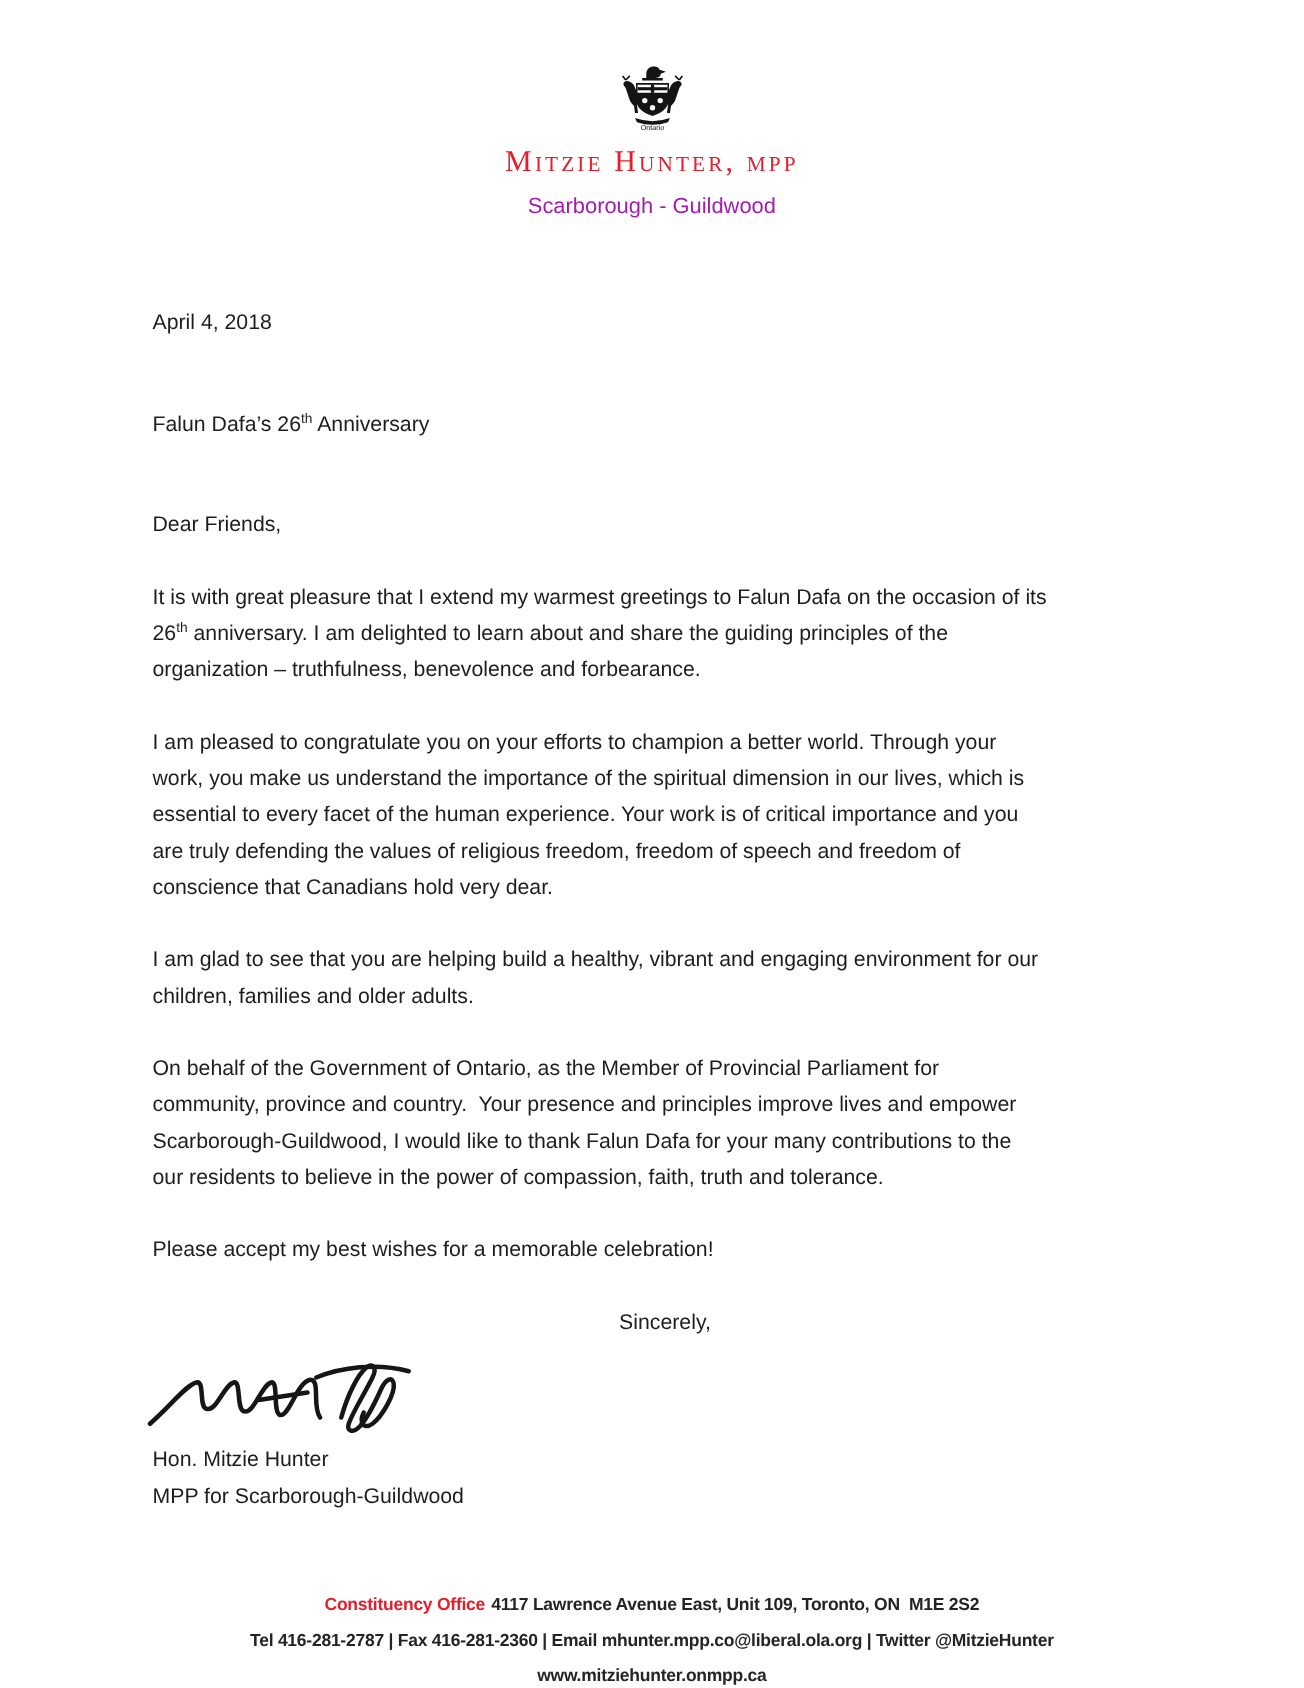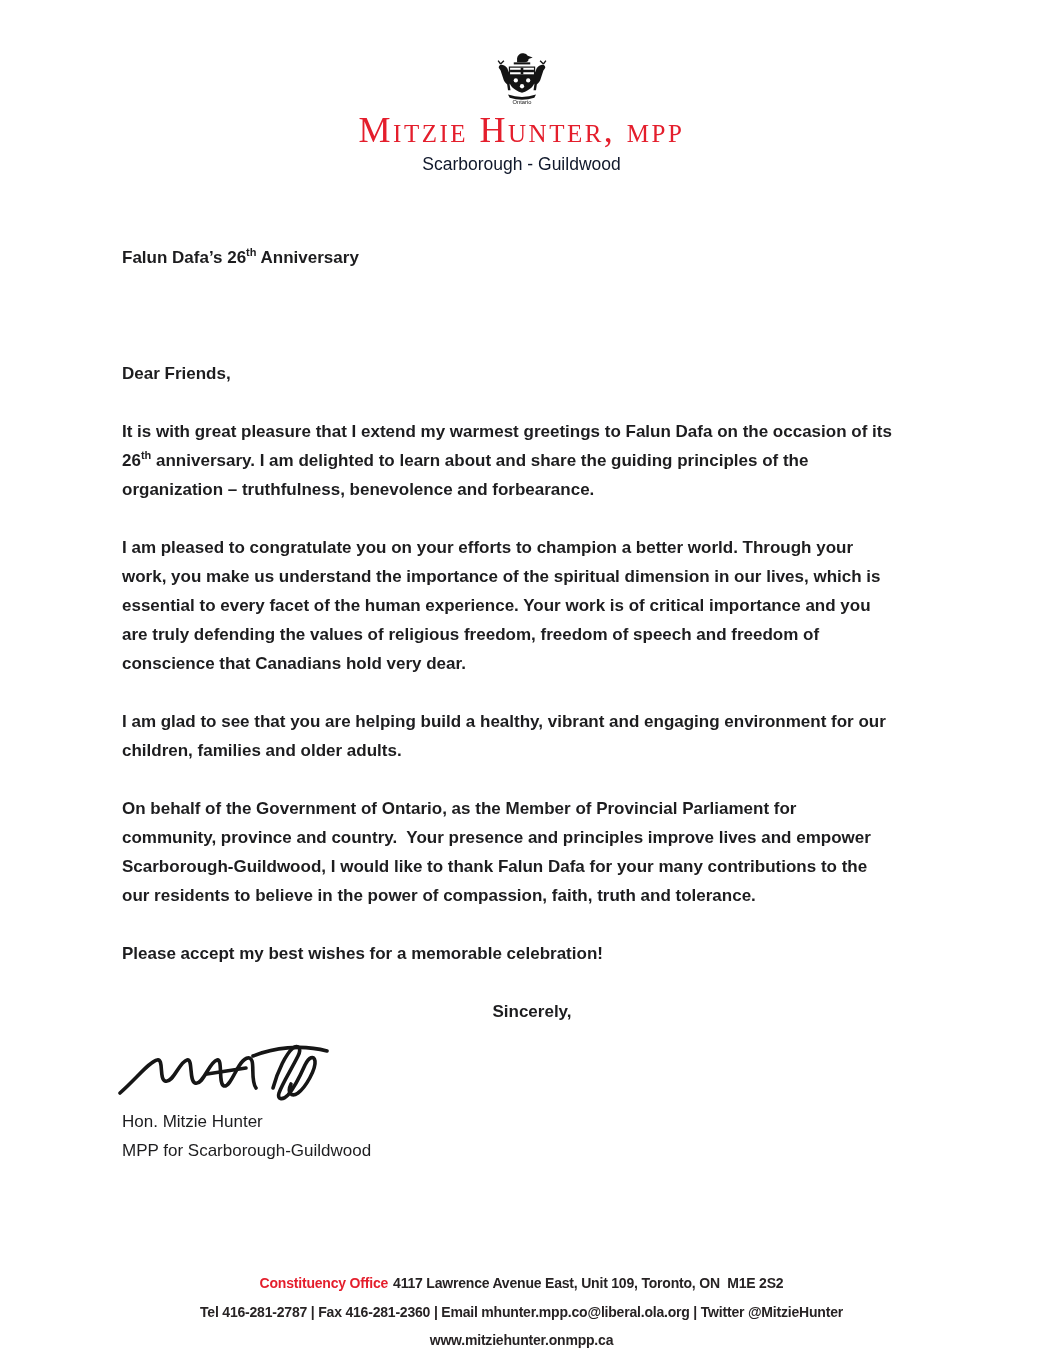--- a/index.html
+++ b/index.html
@@ -12,42 +12,42 @@
     overflow:hidden;
   }
   
   .letterhead{position:absolute;top:50px;left:0;width:100%;text-align:center;}
   .crest{line-height:0;}
   .crest svg{display:inline-block;}
   .mpp-name{
     margin-top:4px;
     font-family:"Liberation Serif",serif;
     font-variant:small-caps;
-    font-size:36px;
+    font-size:24px;
     letter-spacing:2.5px;
     line-height:40px;
     color:#e41e2c;
     white-space:pre;
   }
   .riding{
     margin-top:3px;
     font-size:17.5px;
     line-height:22px;
-    color:#0f172a;
+    color:#a21caf;
     white-space:pre;
   }
   
   .body-block{
     position:absolute;left:122px;top:243px;width:820px;
     font-size:17px;line-height:29px;
   }
   .para{margin:0 0 29px 0;}
-  .line,.single{white-space:pre;font-weight:bold;}
+  .line,.single{white-space:pre;}
   .date{margin-bottom:53px;white-space:pre;}
-  .subject{font-weight:bold;margin-bottom:87px;white-space:pre;}
+  .subject{font-weight:normal;margin-bottom:51px;white-space:pre;}
   sup{font-size:11px;line-height:0;vertical-align:super;font-weight:inherit;}
   .closing{margin-bottom:0;text-align:center;}
   .signature{margin:9px 0 2px -7px;line-height:0;}
   .signer-name{font-weight:normal;white-space:pre;}
   .signer-title{white-space:pre;}
   
   .footer{
     position:absolute;left:0;top:1245px;width:100%;
     text-align:center;
     font-size:14px;line-height:28.5px;
@@ -89,20 +89,21 @@
           <path d="M13 54 q17 6 34 0 l-2 4 q-15 5 -30 0 z"></path>
         </g>
         <text x="30" y="66" text-anchor="middle" font-size="7" fill="#141414">Ontario</text>
       </svg>
     </div>
     <div class="mpp-name">Mitzie Hunter, mpp</div>
     <div class="riding">Scarborough - Guildwood</div>
   </header>
 
   <main class="body-block">
+    <div class="date">April 4, 2018</div>
 
     <div class="subject"><span>Falun Dafa’s 26</span><sup>th</sup><span> Anniversary</span></div>
 
     <div class="para single">Dear Friends,</div>
 
     <div class="para">
       <div class="line">It is with great pleasure that I extend my warmest greetings to Falun Dafa on the occasion of its</div>
       <div class="line"><span>26</span><sup>th</sup><span> anniversary. I am delighted to learn about and share the guiding principles of the</span></div>
       <div class="line">organization – truthfulness, benevolence and forbearance.</div>
     </div>

